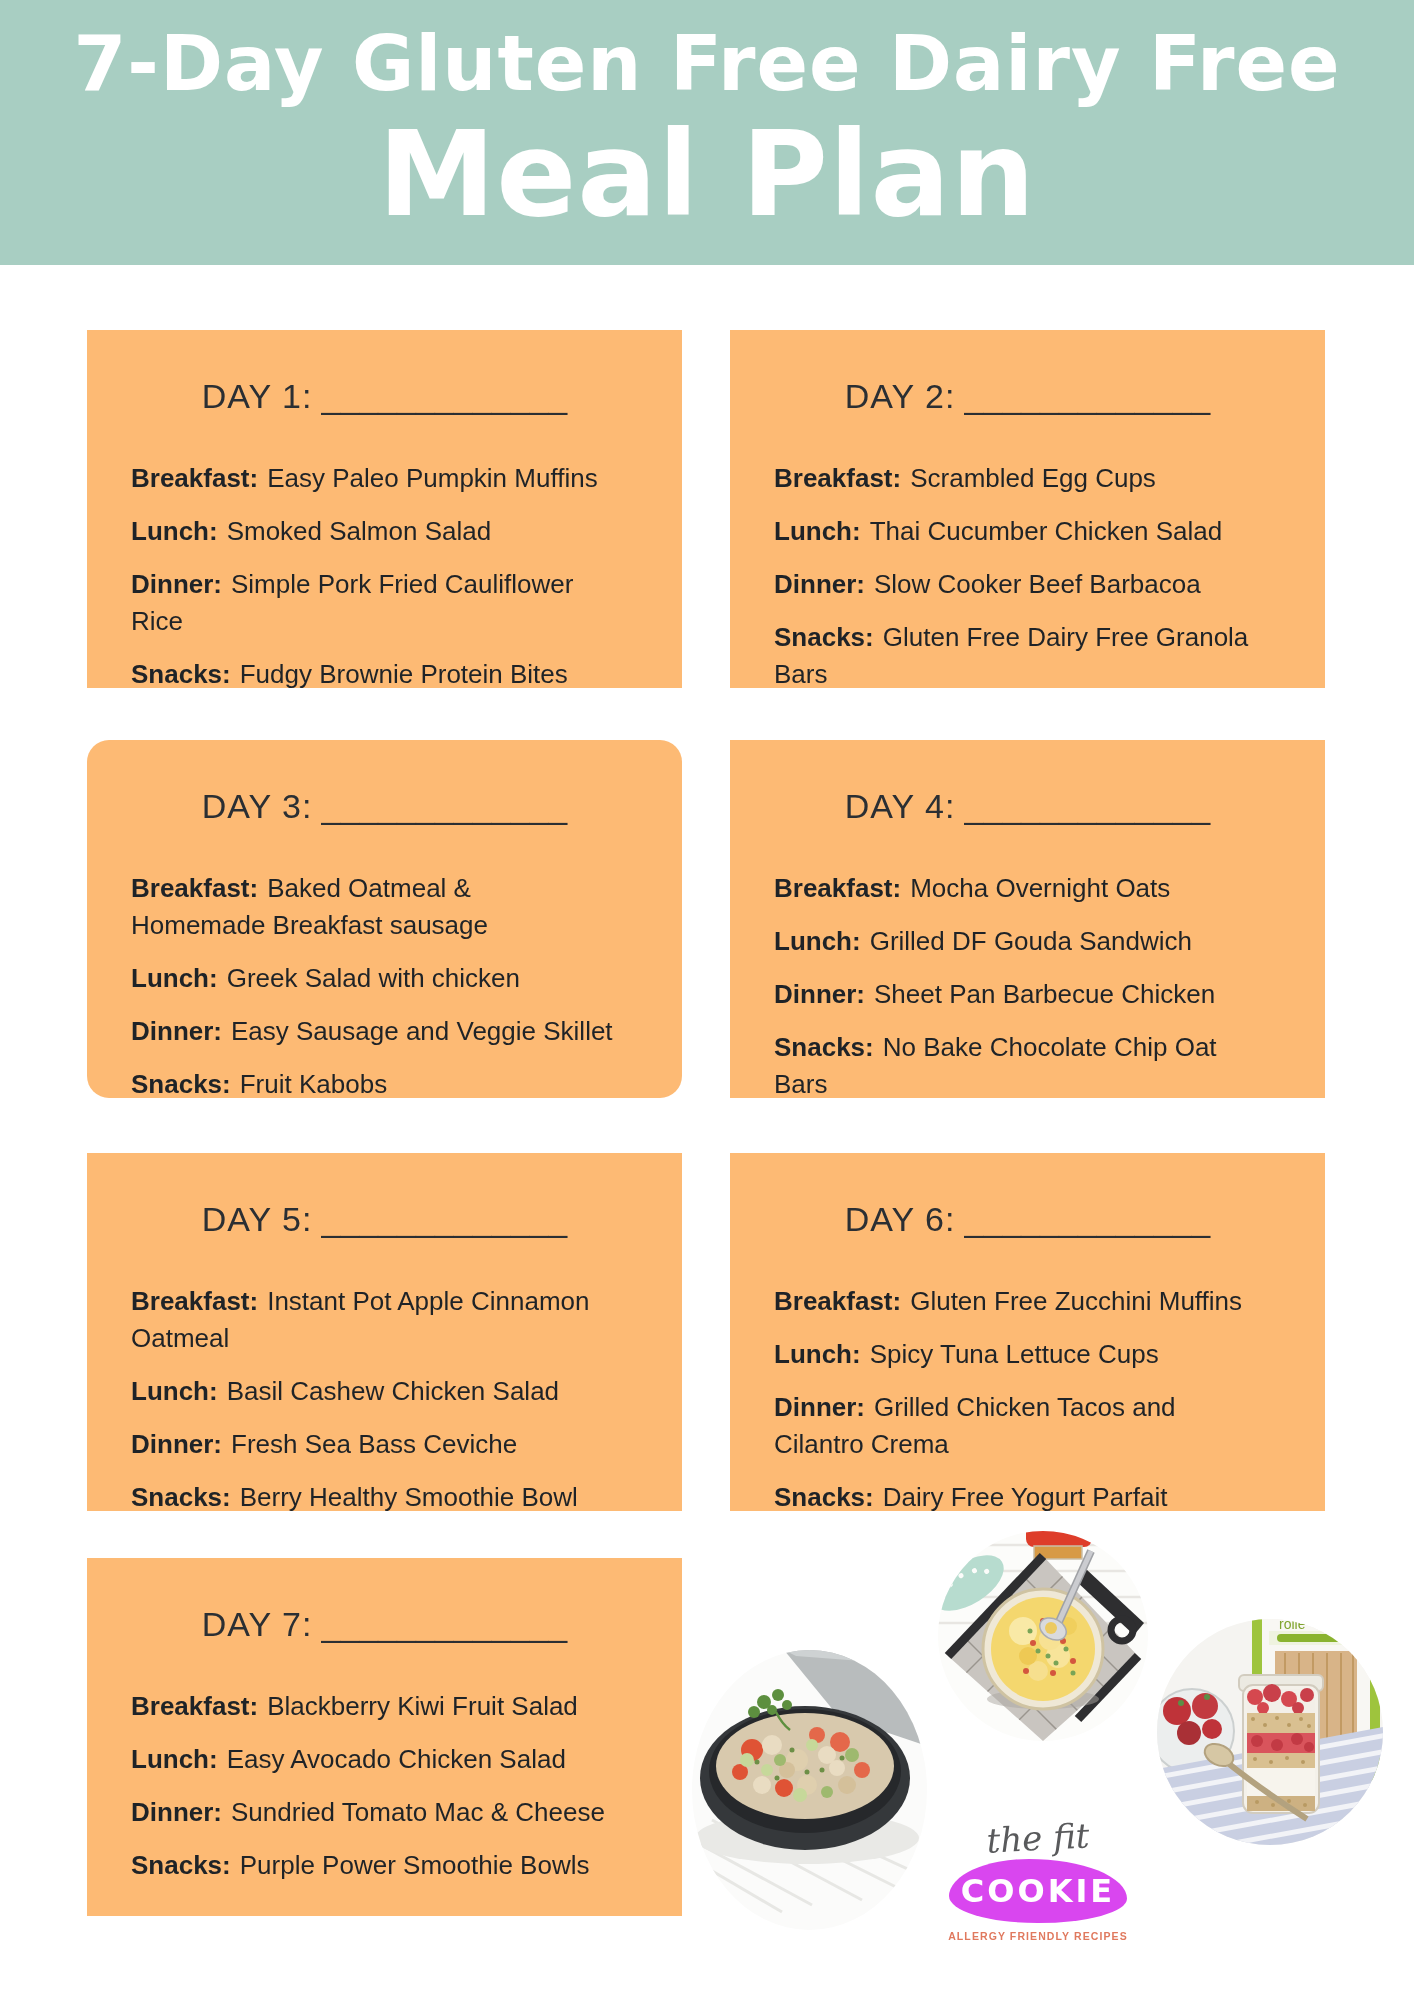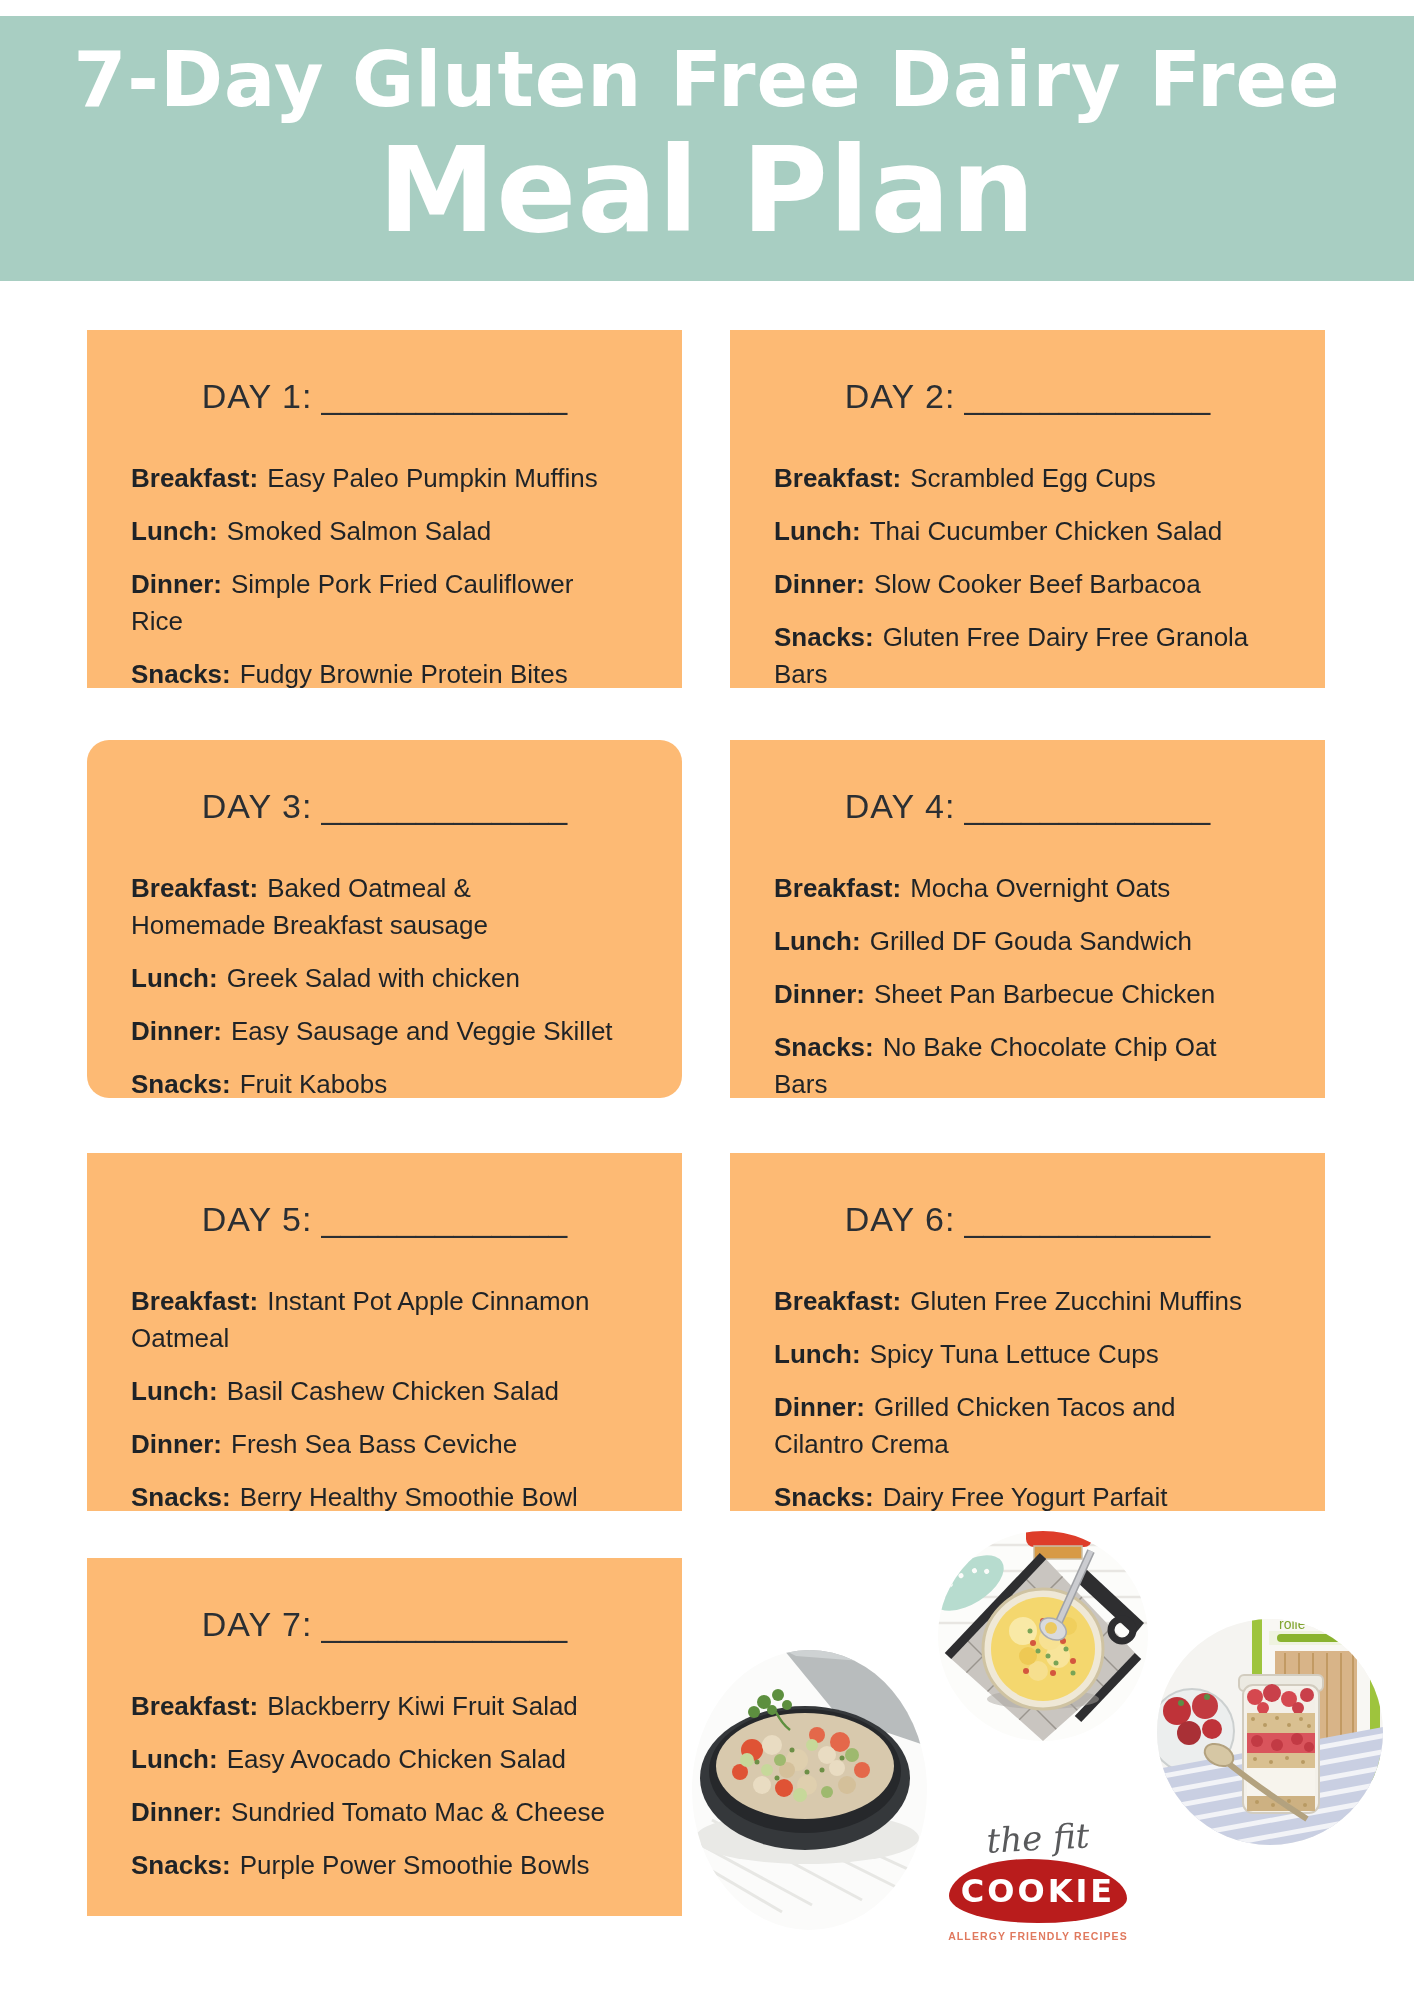--- a/index.html
+++ b/index.html
@@ -1,20 +1,20 @@
 <!DOCTYPE html>
 <html><head>
 <meta charset="utf-8">
 <style>
   html,body{margin:0;padding:0;}
   body{width:1414px;height:2000px;background:#ffffff;font-family:"Liberation Sans",sans-serif;}
   .page{position:relative;width:1414px;height:2000px;background:#ffffff;overflow:hidden;}
 
   
-  .header{position:absolute;left:0;top:16px;width:1414px;height:265px;background:#a8cec2;
+  .header{position:absolute;left:0;top:0;width:1414px;height:265px;background:#a8cec2;
           text-align:center;color:#ffffff;font-family:"DejaVu Sans",sans-serif;font-weight:700;}
   .header .line1{padding-top:24px;font-size:76px;line-height:1.06;letter-spacing:1px;}
   .header .line2{margin-top:10px;font-size:118px;line-height:1;letter-spacing:1px;}
 
   
   .card{position:absolute;width:595px;height:358px;background:#fdba74;box-sizing:border-box;
         padding:46px 28px 0 28px;color:#1f2327;}
   .card-title{text-align:center;font-size:34px;line-height:40px;color:#2b2f33;letter-spacing:1px;}
   .blank-line{margin-left:9px;letter-spacing:0;}
   .meals{margin-top:44px;}
@@ -22,21 +22,21 @@
   .meal-label{font-weight:700;margin-right:9px;}
   .meal-text{white-space:pre-line;}
 
   
   .photo{position:absolute;}
 
   
   .logo{position:absolute;left:888px;top:1821px;width:300px;text-align:center;}
   .logo-script{font-family:"DejaVu Serif",serif;font-style:italic;font-size:34px;color:#595a5c;
                transform:rotate(-3deg);line-height:1;}
-  .logo-blob{margin:4px auto 0;width:178px;height:64px;background:#b91c1c;
+  .logo-blob{margin:4px auto 0;width:178px;height:64px;background:#d946ef;
              border-radius:45% 55% 50% 50% / 58% 62% 38% 42%;
              display:flex;align-items:center;justify-content:center;}
   .logo-blob span{font-family:"DejaVu Sans",sans-serif;font-weight:700;font-size:32px;
                   color:#ffffff;letter-spacing:3px;}
   .logo-tagline{margin-top:7px;font-size:10.5px;font-weight:700;color:#e0795e;letter-spacing:1.1px;}
 </style>
 </head>
 <body>
 
 <div class="page">

